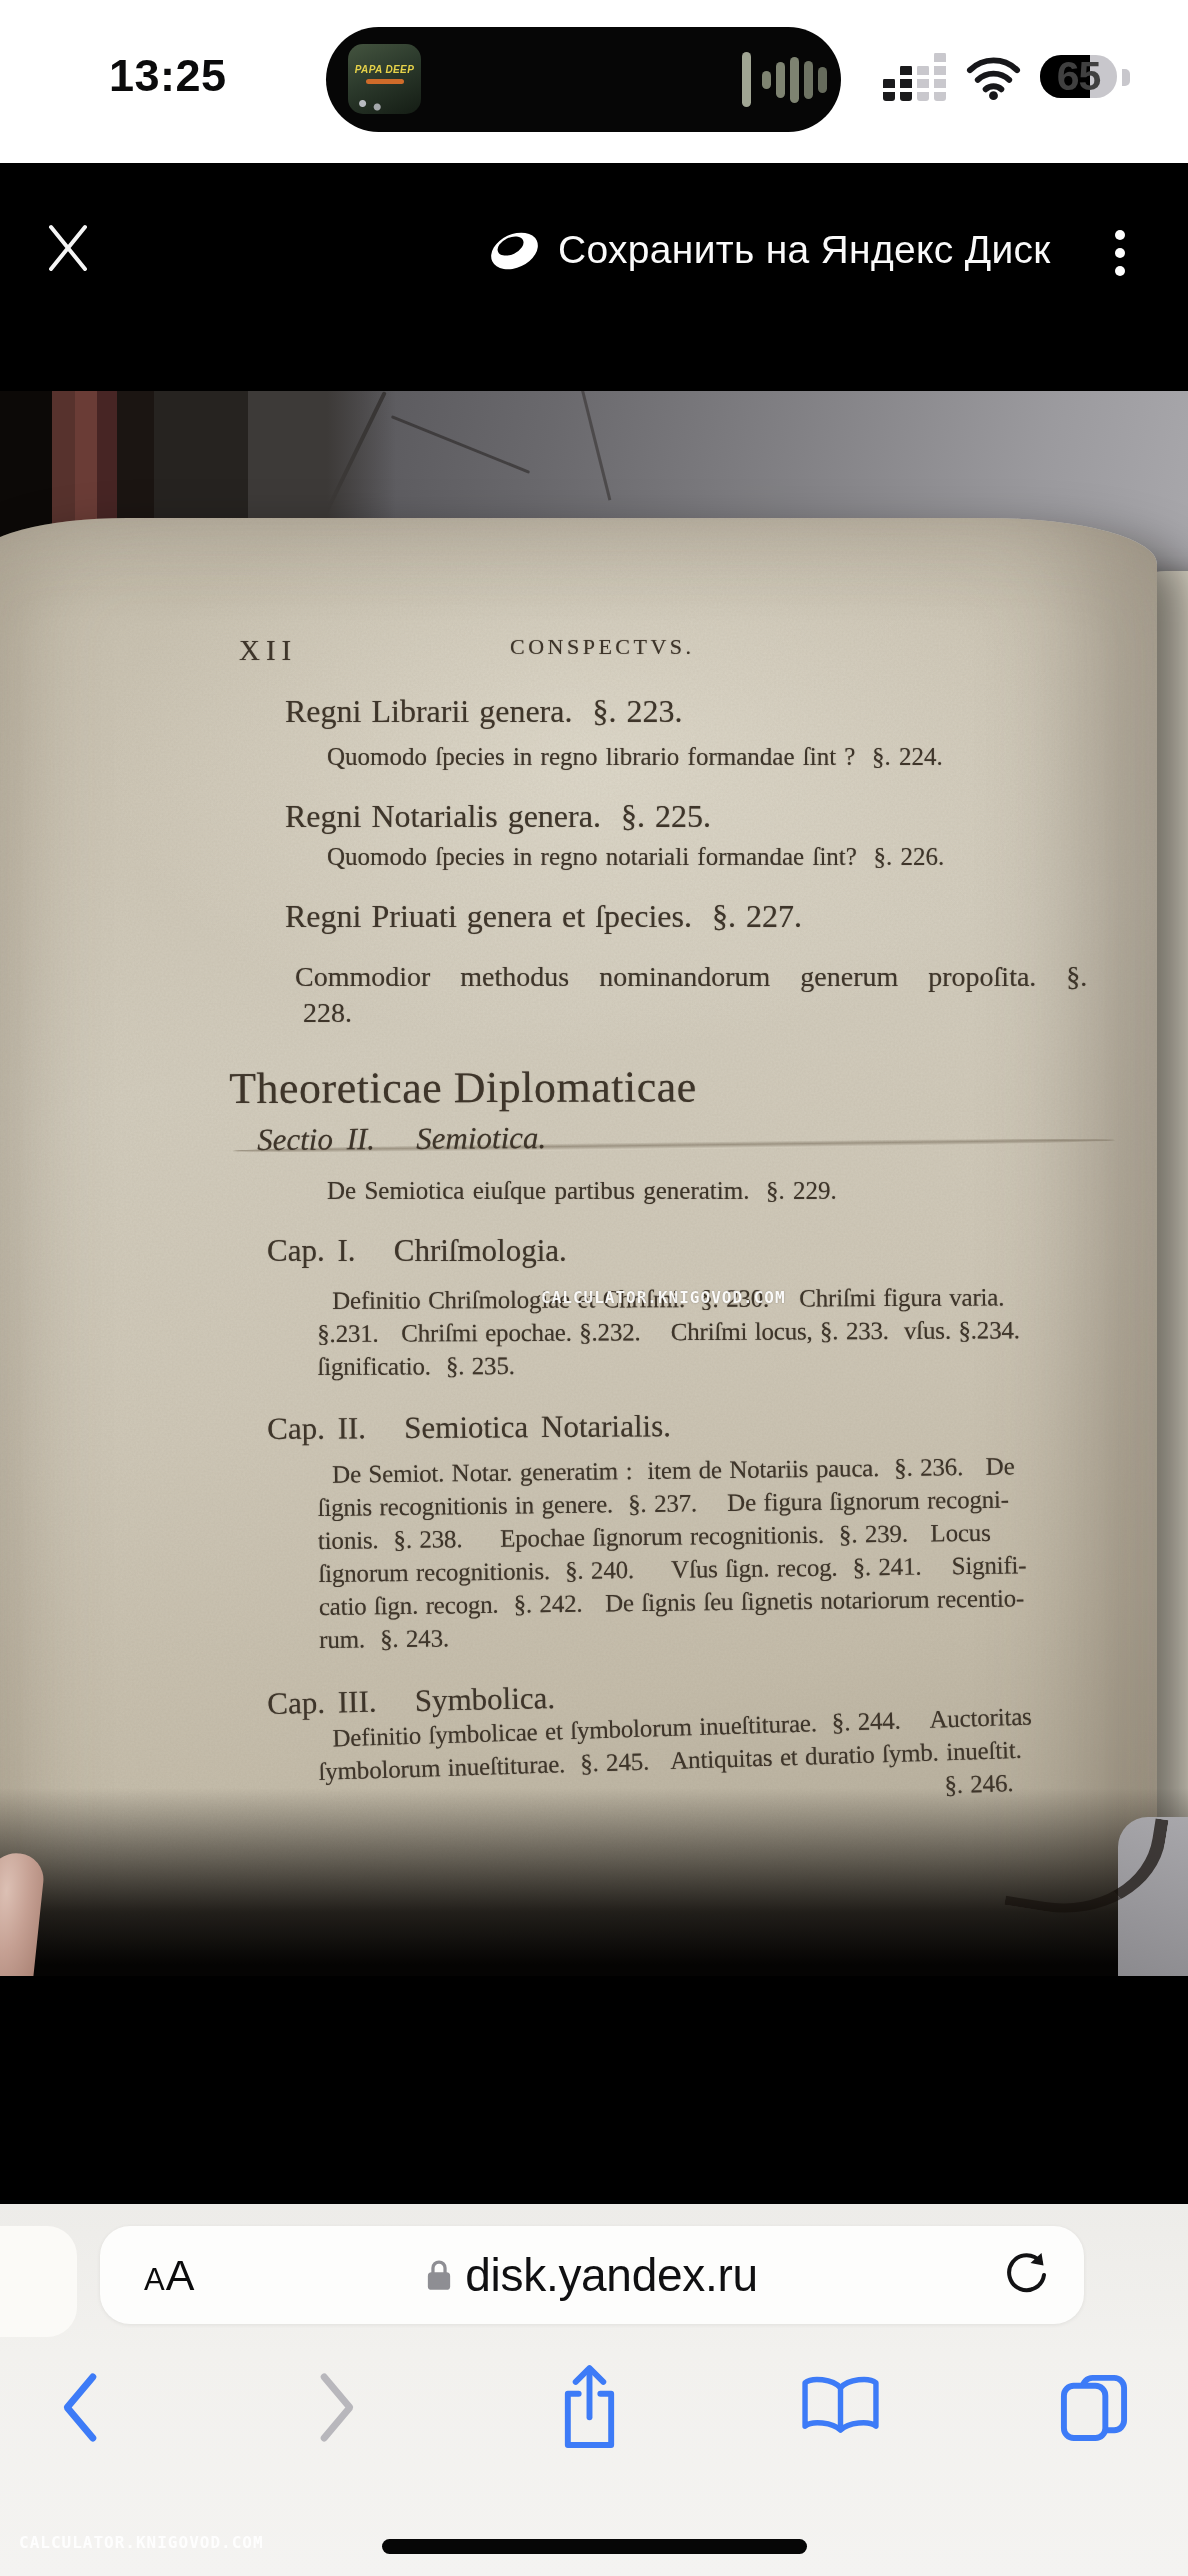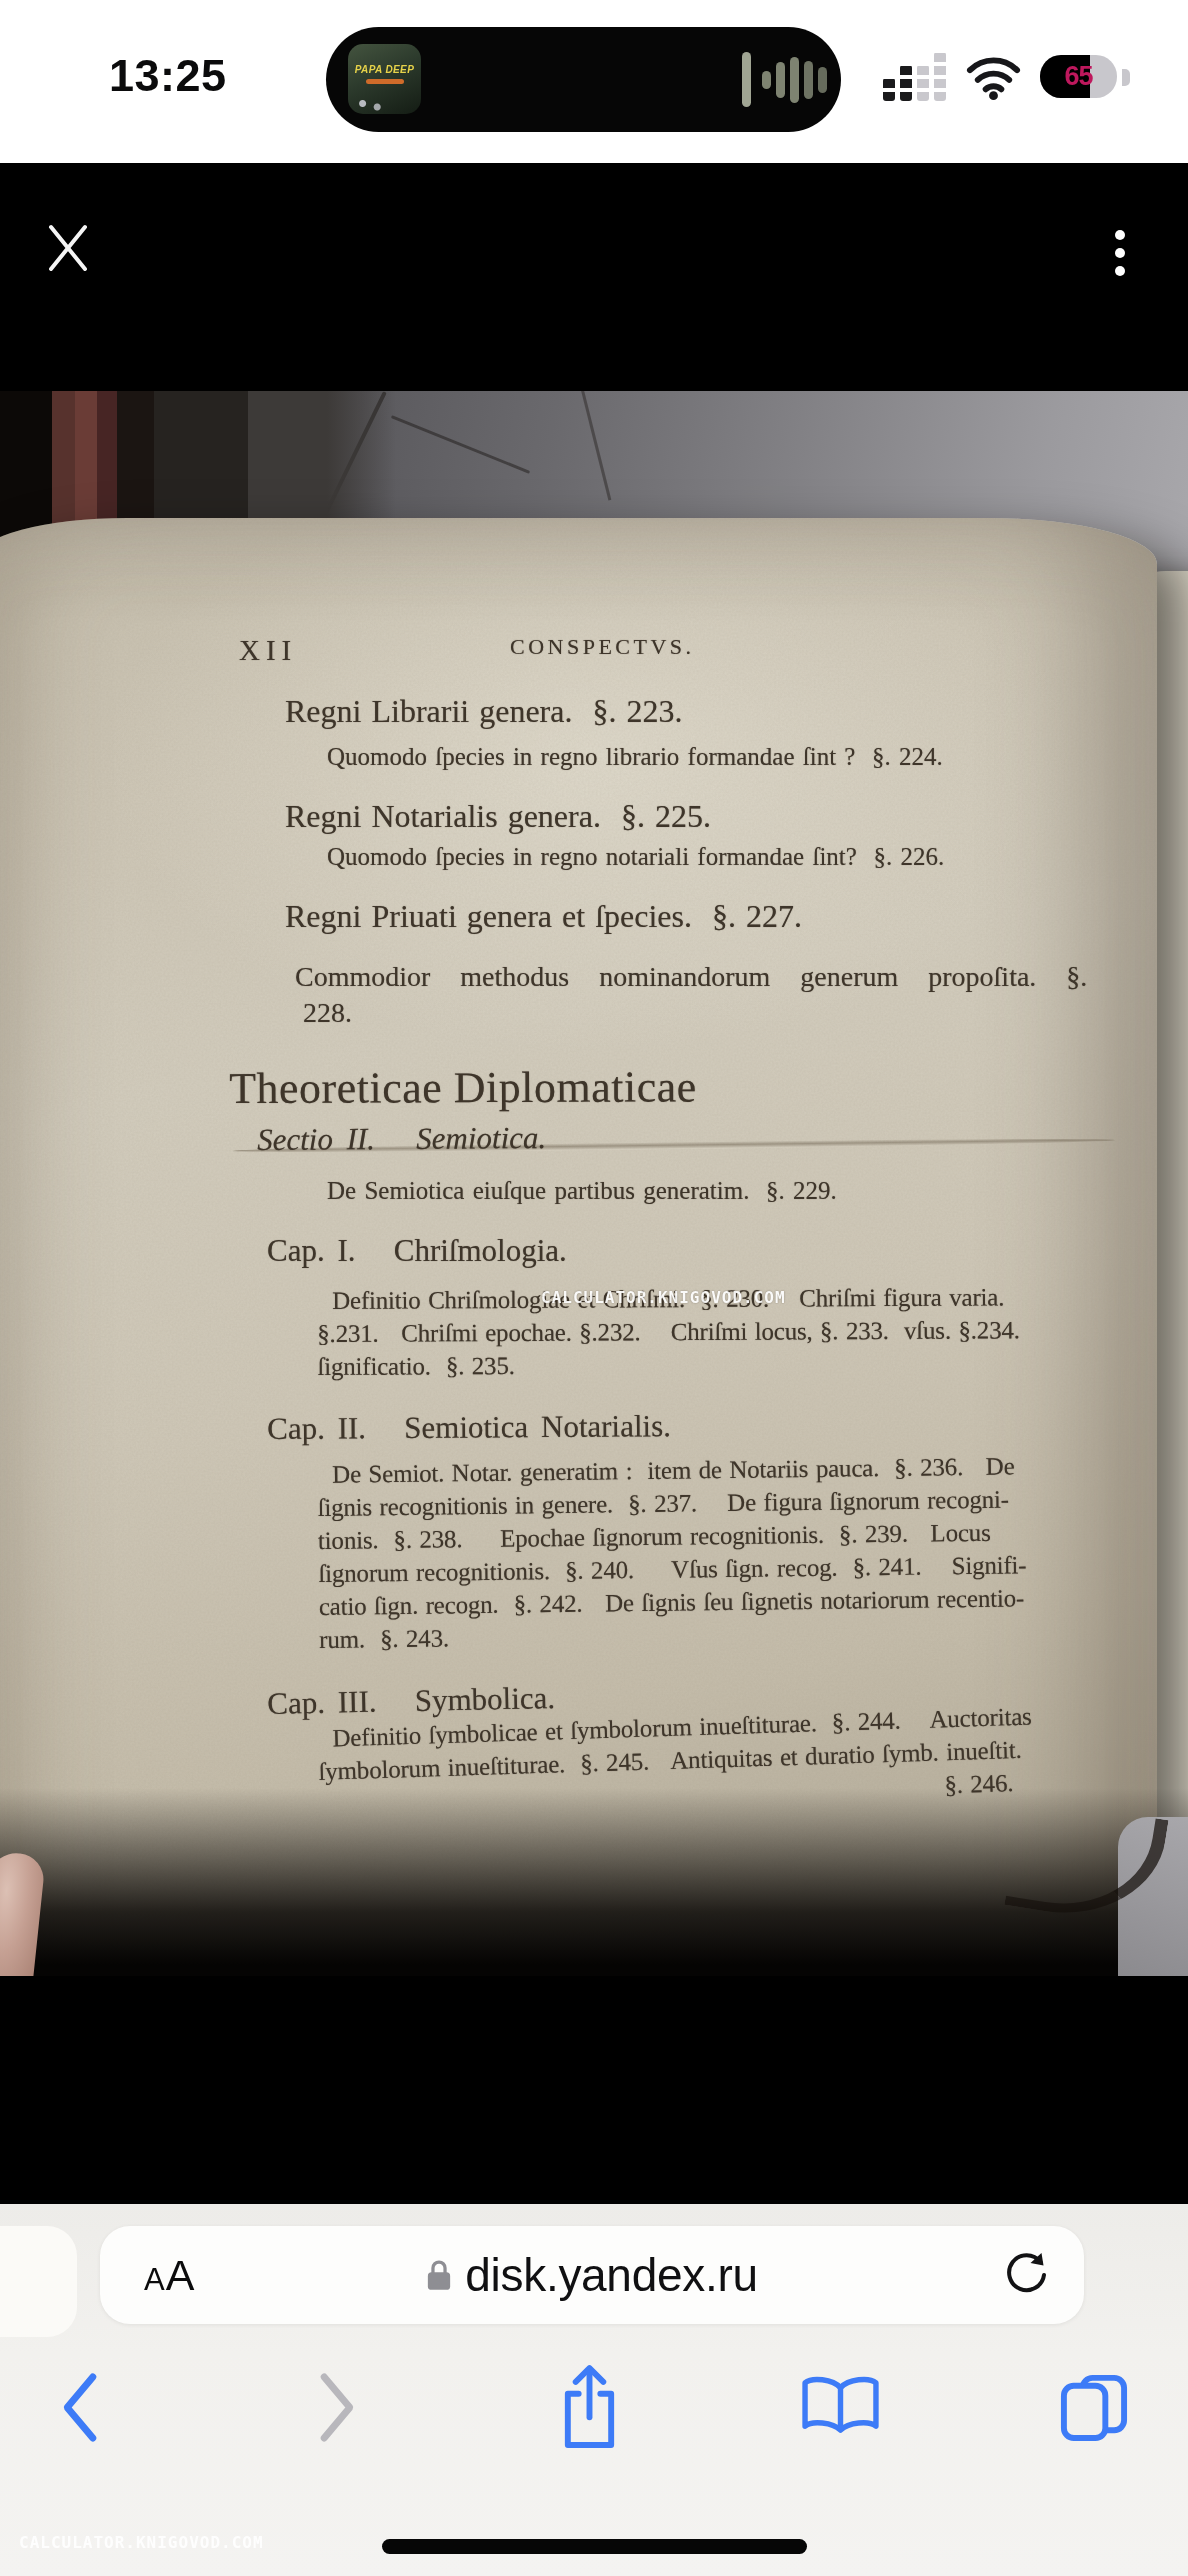--- a/index.html
+++ b/index.html
@@ -29,21 +29,21 @@
   .sigdark { background:repeating-linear-gradient(to top,#1a1a1c 0 9px, rgba(0,0,0,0) 9px 13px); }
   .siglight{ background:repeating-linear-gradient(to top,#c9c8cd 0 9px, rgba(0,0,0,0) 9px 13px); }
   .sigcol:nth-child(1){ left:0;  height:23px; }
   .sigcol:nth-child(2){ left:17px; height:36px; }
   .sigcol:nth-child(3){ left:34px; height:36px; }
   .sigcol:nth-child(4){ left:51px; height:49px; }
   .wifi { position:absolute; left:-223px; top:55px; }
   .batt { position:absolute; left:-149px; top:55px; width:77px; height:43px; border-radius:21px; background:#c8c7cc; overflow:hidden; }
   .batt-fill { position:absolute; left:0; top:0; width:65%; height:100%; background:#000; }
   .batt-num { position:absolute; left:0; top:0; width:100%; height:100%; display:flex; align-items:center; justify-content:center;
-              color:#be185d; font-size:27px; font-weight:700; letter-spacing:-1px; }
+              color:#404040; font-size:41px; font-weight:700; letter-spacing:-1px; }
   .batt-cap { position:absolute; left:-67px; top:69px; width:8px; height:17px; border-radius:0 5px 5px 0; background:#c8c7cc; }
 
   
   .viewerbar { position:absolute; left:0; top:163px; width:1189px; height:228px; background:#000; }
   .closebtn { position:absolute; left:38px; top:55px; width:59px; height:59px; display:flex; align-items:center; justify-content:center; }
   .savebtn { position:absolute; left:487px; top:61px; height:52px; display:flex; align-items:center; gap:16px; }
   .savelabel { color:#fafafa; font-size:39px; font-weight:400; letter-spacing:0.3px; white-space:nowrap; }
   .kebab { position:absolute; left:1108px; top:55px; width:24px; height:69px; display:flex; flex-direction:column; align-items:center; justify-content:center; gap:8px; }
   .kdot { width:10px; height:10px; border-radius:50%; background:#fff; }
 
@@ -176,20 +176,27 @@
       <div class="batt-cap"></div>
     </div>
   </div>
 
   <div class="viewerbar">
     <div class="closebtn">
       <svg width="54" height="54" viewBox="0 0 54 54">
         <path d="M10 6 L44 48 M44 6 L10 48" stroke="#f5f5f5" stroke-width="4" stroke-linecap="round" fill="none"></path>
       </svg>
     </div>
+    <div class="savebtn">
+      <svg width="55" height="48" viewBox="0 0 56 48">
+        <ellipse cx="28" cy="25" rx="25" ry="17" fill="#fff" transform="rotate(-25 28 25)"></ellipse>
+        <ellipse cx="24" cy="20" rx="14" ry="8.5" fill="#000" transform="rotate(-25 24 20)"></ellipse>
+      </svg>
+      <span class="savelabel">Сохранить на Яндекс Диск</span>
+    </div>
     <div class="kebab">
       <span class="kdot"></span>
       <span class="kdot"></span>
       <span class="kdot"></span>
     </div>
   </div>
 
   <div class="photo">
     <div class="crack1"></div>
     <div class="crack2"></div>

